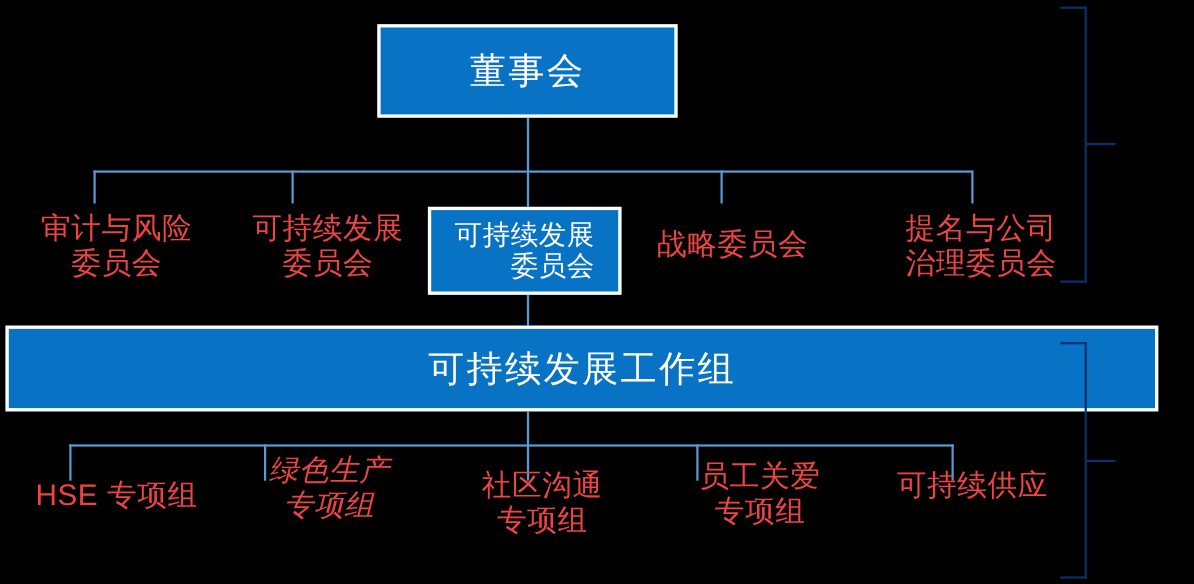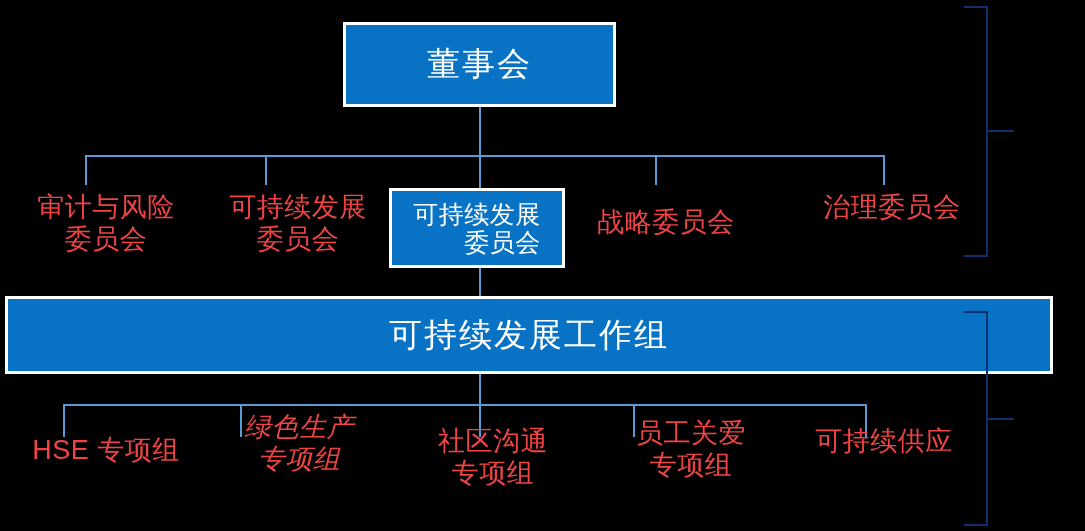--- a/index.html
+++ b/index.html
@@ -119,20 +119,21 @@
       <div>可持续发展</div>
       <div>委员会</div>
     </div>
   </div>
 
   <div class="plain-label" style="left:570px; top:207px; width:170px;">
     <div>战略委员会</div>
   </div>
 
   <div class="plain-label" style="left:782px; top:192px; width:198px;">
+    <div>提名与公司</div>
     <div>治理委员会</div>
   </div>
 
   <div class="vline" style="left:479px; top:268px; height:30px;"></div>
 
   <div id="workgroup-box" class="node-box">
     <span>可持续发展工作组</span>
   </div>
 
   <div class="vline" style="left:479px; top:374px; height:31px;"></div>

